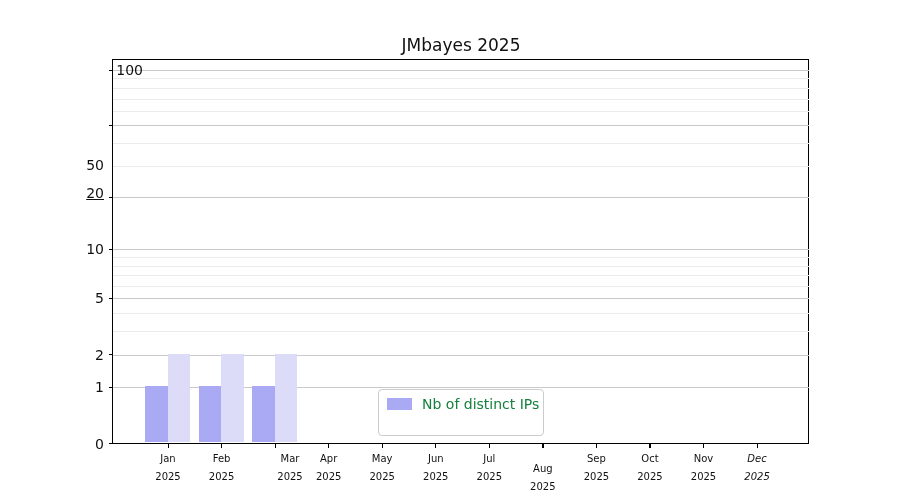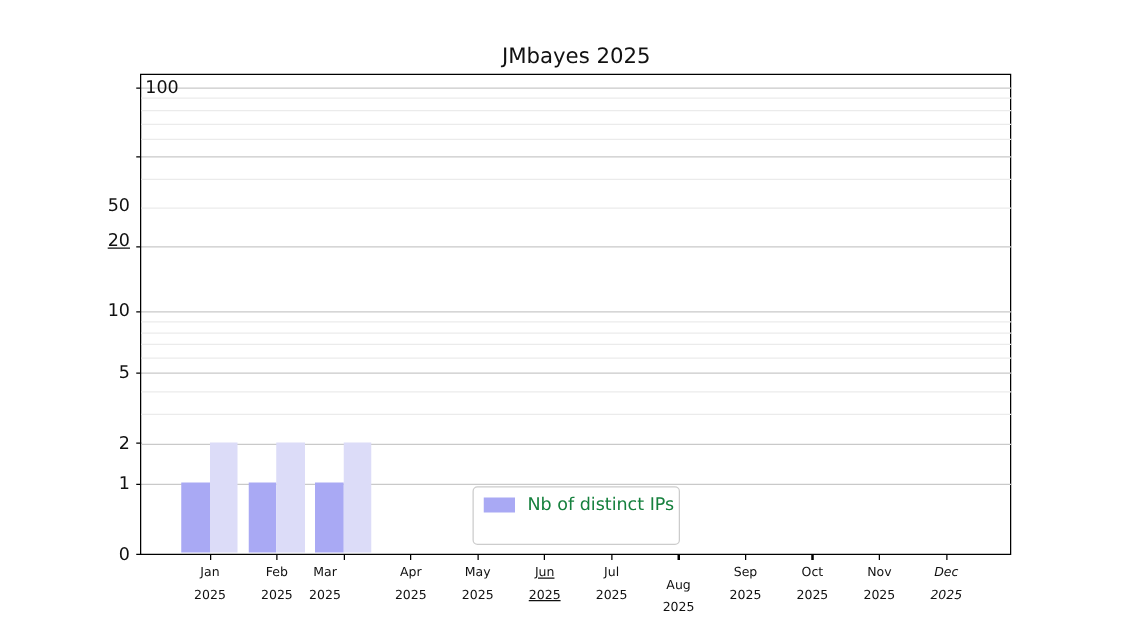--- a/index.html
+++ b/index.html
@@ -154,30 +154,30 @@
     <div class="ylab" style="left: 0px; top: 116.299px; margin-top: 40px;">50</div>
     <div class="ytickmark" style="left: 108.5px; top: 69.5px;"></div>
     <div class="ylab" style="left: 0px; top: 61px; padding-left: 39px;">100</div>
     <div class="xtickmark" style="left: 167.5px; top: 444.2px;"></div>
     <div class="xlab" style="left: 136px; top: 449.5px;">Jan
 2025</div>
     <div class="xtickmark" style="left: 221.05px; top: 444.2px;"></div>
     <div class="xlab" style="left: 189.55px; top: 449.5px;">Feb
 2025</div>
     <div class="xtickmark" style="left: 274.6px; top: 444.2px;"></div>
-    <div class="xlab" style="left: 228px; top: 449.5px;">Mar
+    <div class="xlab" style="left: 258px; top: 449.5px;">Mar
 2025</div>
     <div class="xtickmark" style="left: 328.15px; top: 444.2px;"></div>
     <div class="xlab" style="left: 296.65px; top: 449.5px;">Apr
 2025</div>
     <div class="xtickmark" style="left: 381.7px; top: 444.2px;"></div>
     <div class="xlab" style="left: 350.2px; top: 449.5px;">May
 2025</div>
     <div class="xtickmark" style="left: 435.25px; top: 444.2px;"></div>
-    <div class="xlab" style="left: 403.75px; top: 449.5px; text-decoration: underline;">Jun
+    <div class="xlab" style="left: 403.75px; top: 449.5px;">Jun
 2025</div>
     <div class="xtickmark" style="left: 488.8px; top: 444.2px;"></div>
     <div class="xlab" style="left: 457.3px; top: 449.5px;">Jul
 2025</div>
     <div class="xtickmark" style="left: 542.35px; top: 444.2px;"></div>
     <div class="xlab" style="left: 510.85px; top: 460px;">Aug
 2025</div>
     <div class="xtickmark" style="left: 595.9px; top: 444.2px;"></div>
     <div class="xlab" style="left: 564.4px; top: 449.5px;">Sep
 2025</div>

